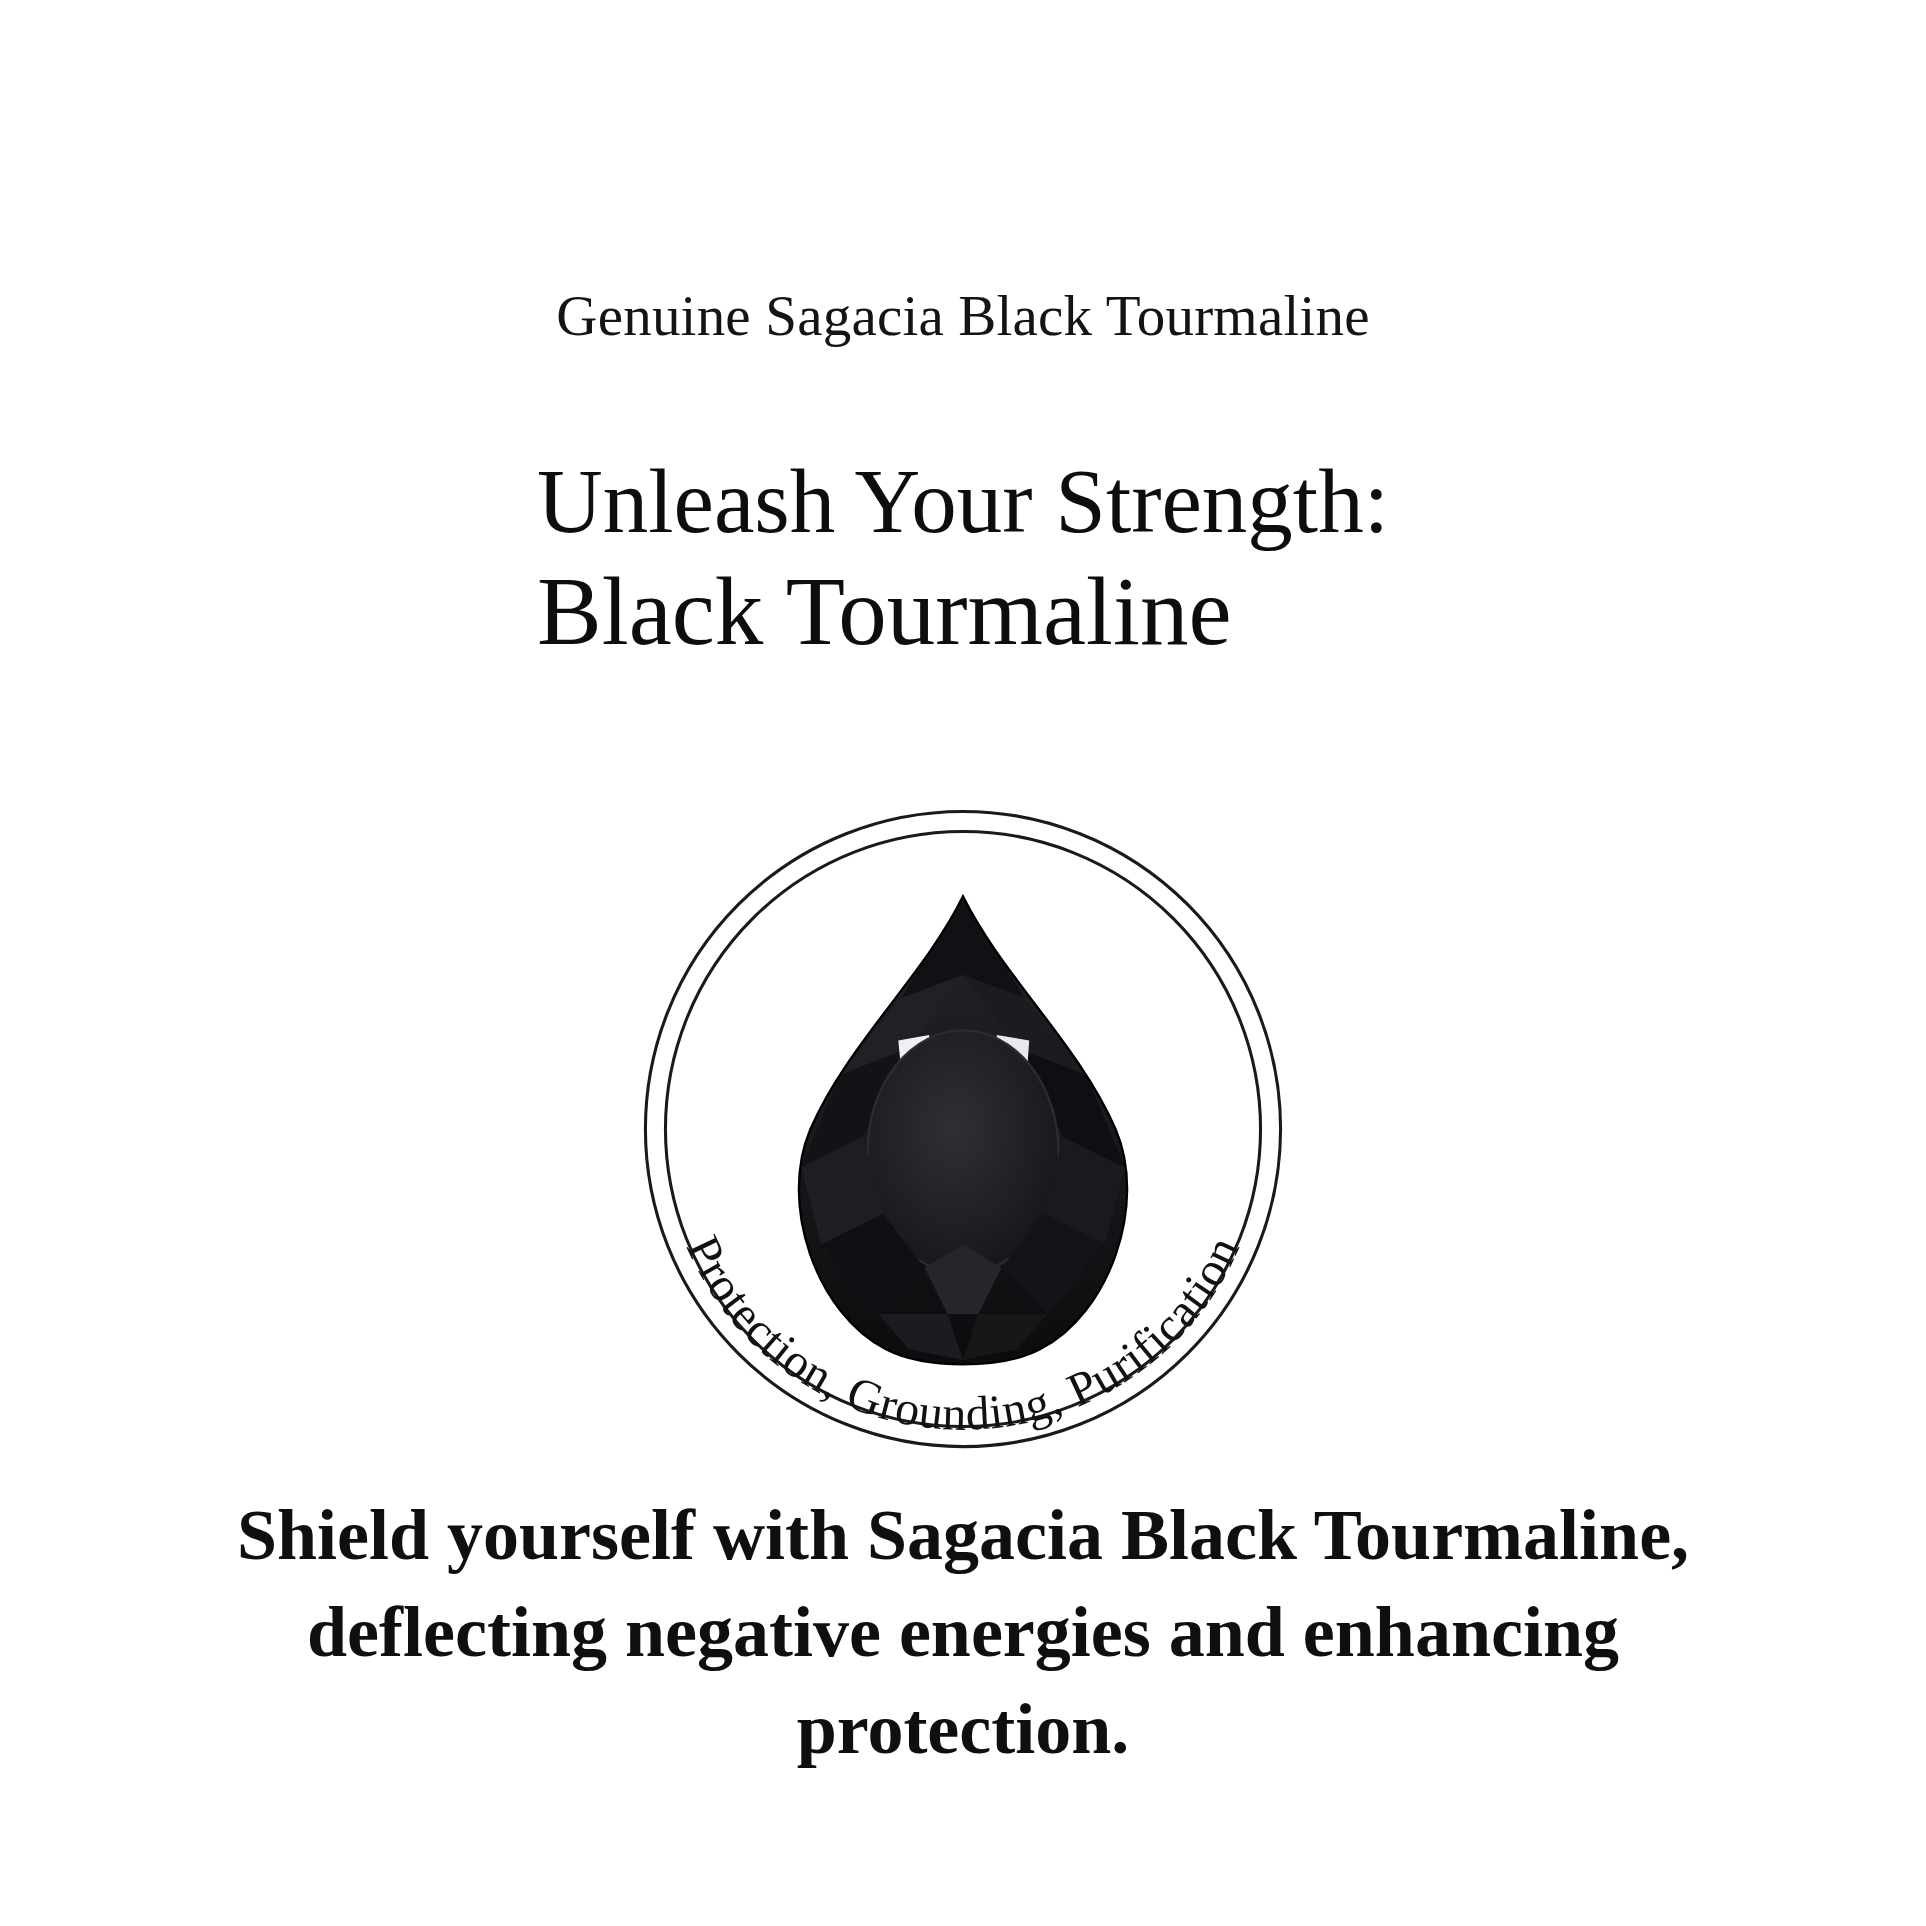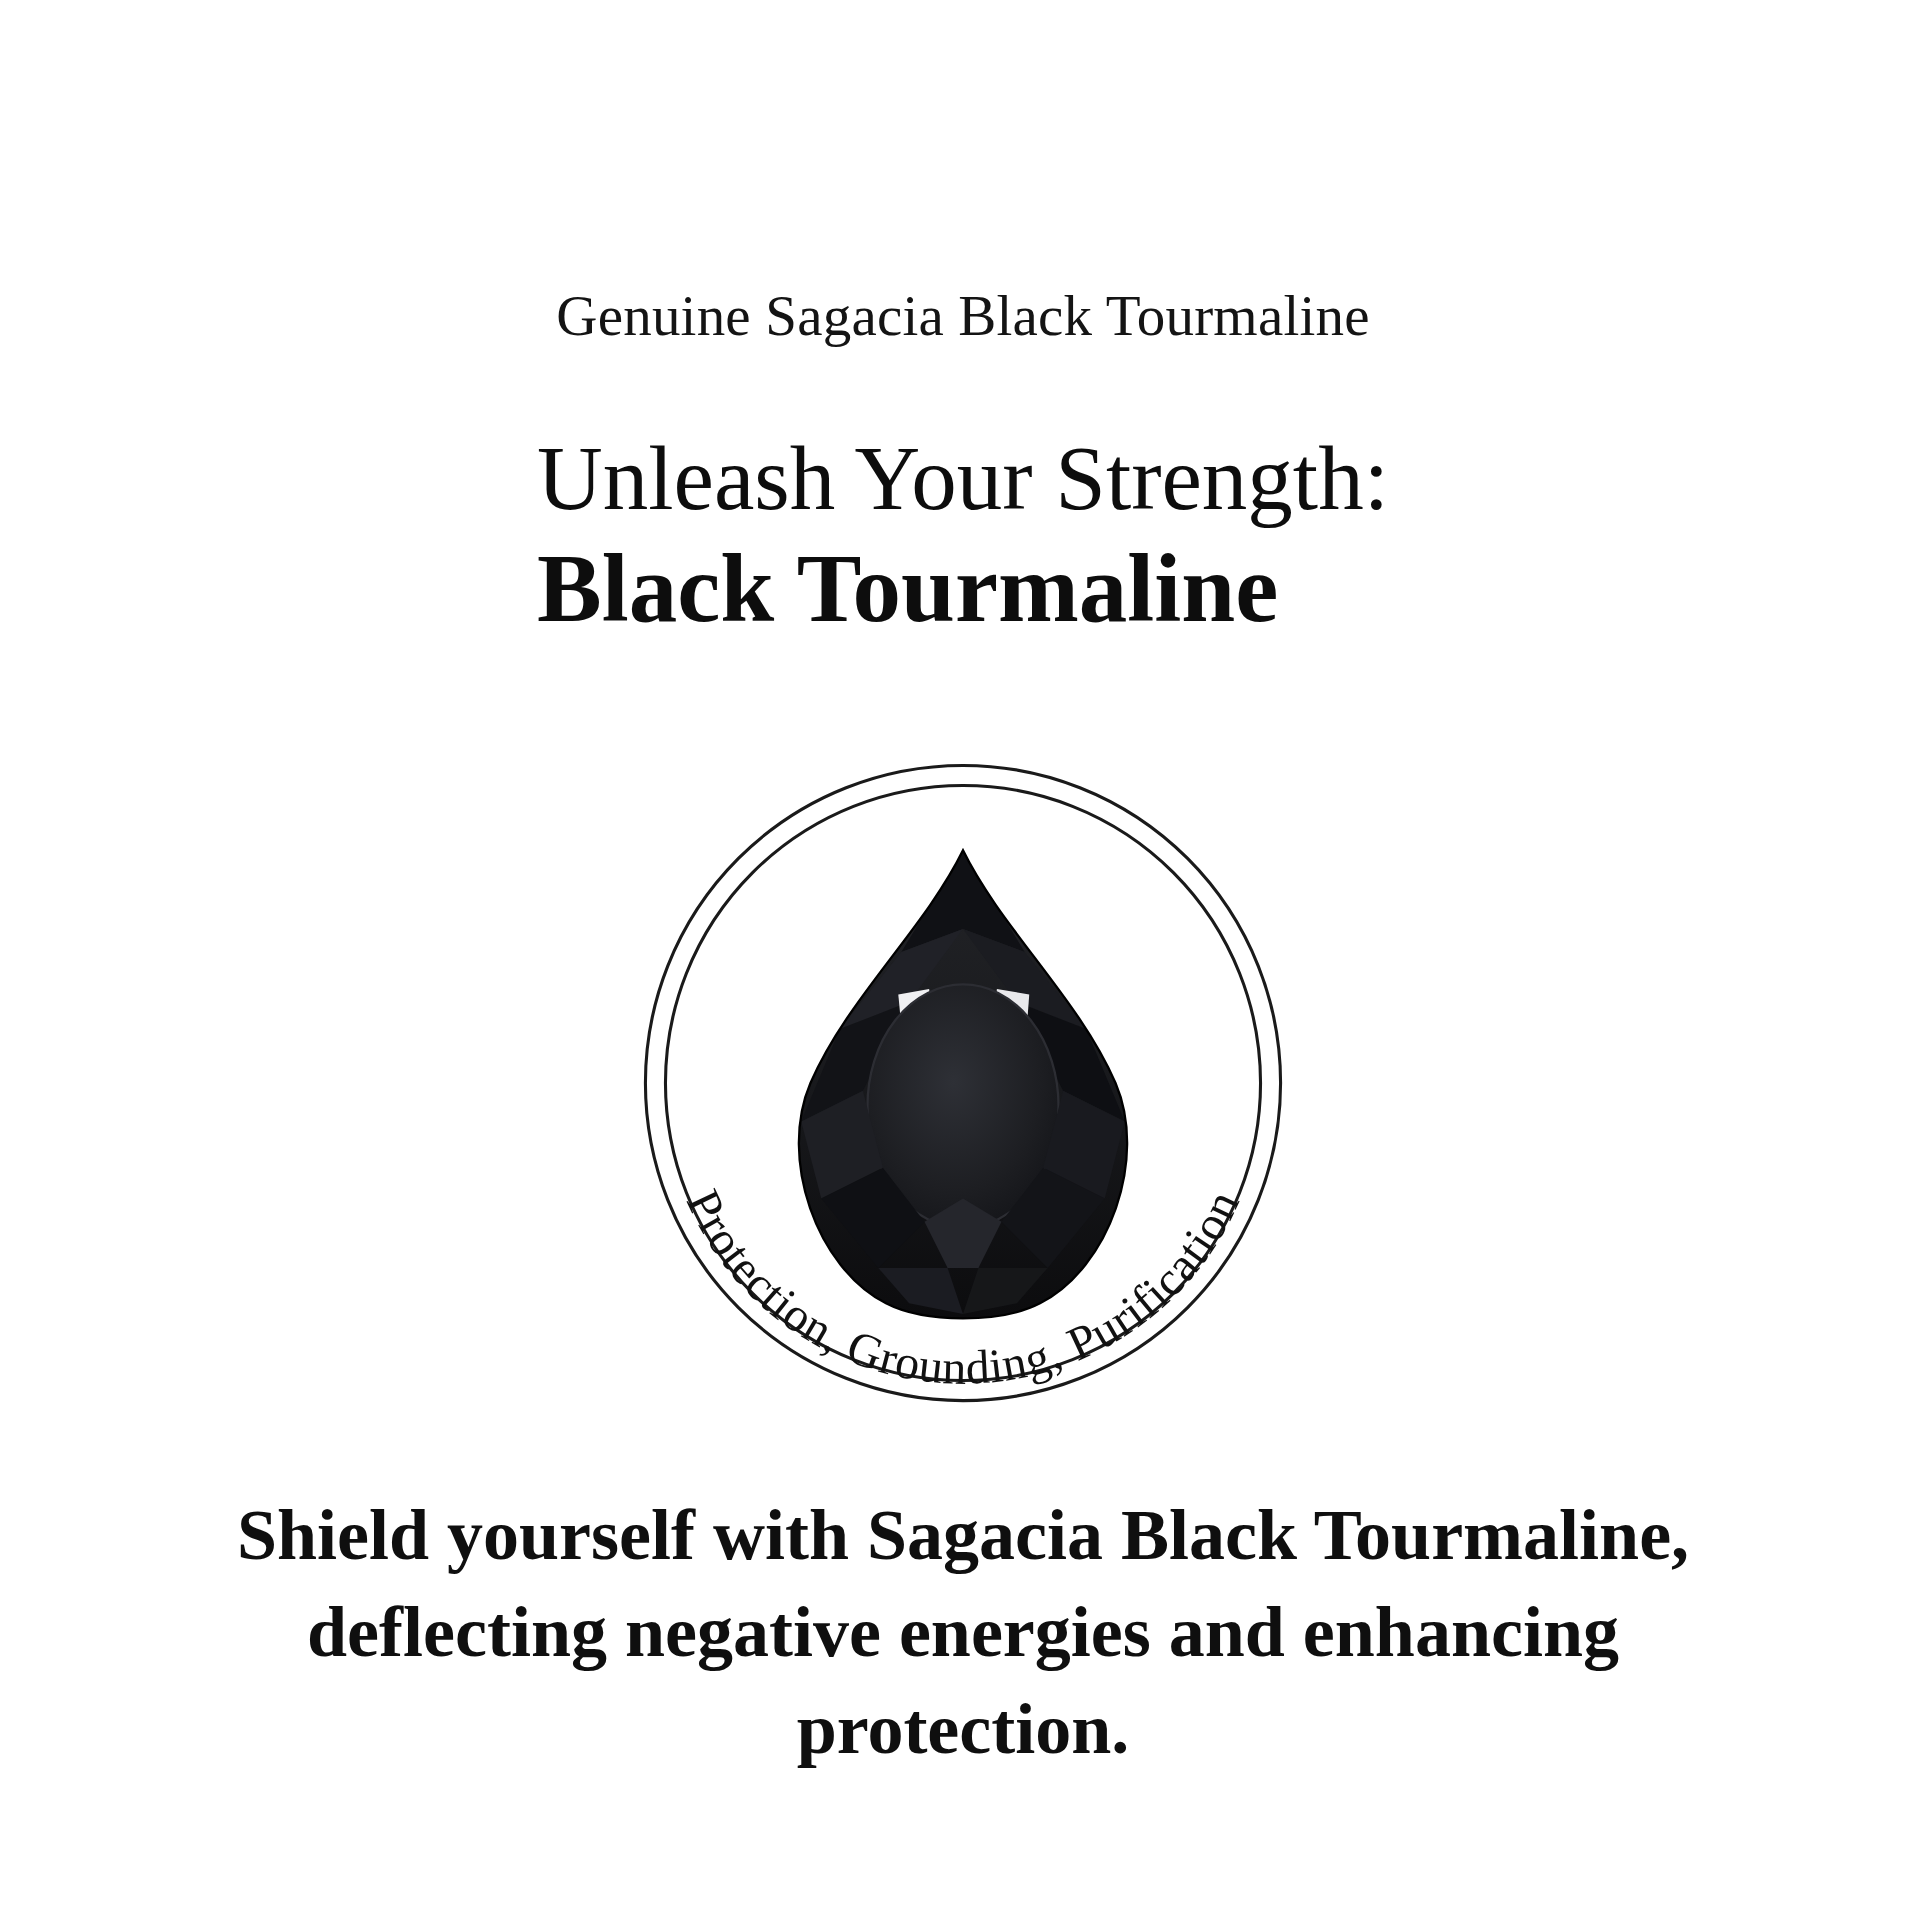--- a/index.html
+++ b/index.html
@@ -15,20 +15,21 @@
     overflow: hidden;
   }
   .card {
     position: relative;
     width: 1926px;
     height: 1926px;
     background: #ffffff;
     display: flex;
     flex-direction: column;
     align-items: center;
+    gap: 23px;
   }
 
   
   .eyebrow {
     margin-top: 285px;
     font-size: 57px;
     line-height: 1.1;
     letter-spacing: 0.2px;
     color: #141414;
     text-align: center;
@@ -39,21 +40,20 @@
     font-size: 91px;
     line-height: 1.18;
     text-align: left;
     color: #0d0d0d;
     font-family: "Liberation Serif", serif;
     font-weight: 400;
   }
   .headline .line2 {
     display: block;
     font-size: 97px;
-    font-weight: bold;
   }
 
   
   .emblem-wrap {
     position: relative;
     margin-top: 66px;
     width: 740px;
     height: 740px;
   }
   .emblem-svg {

